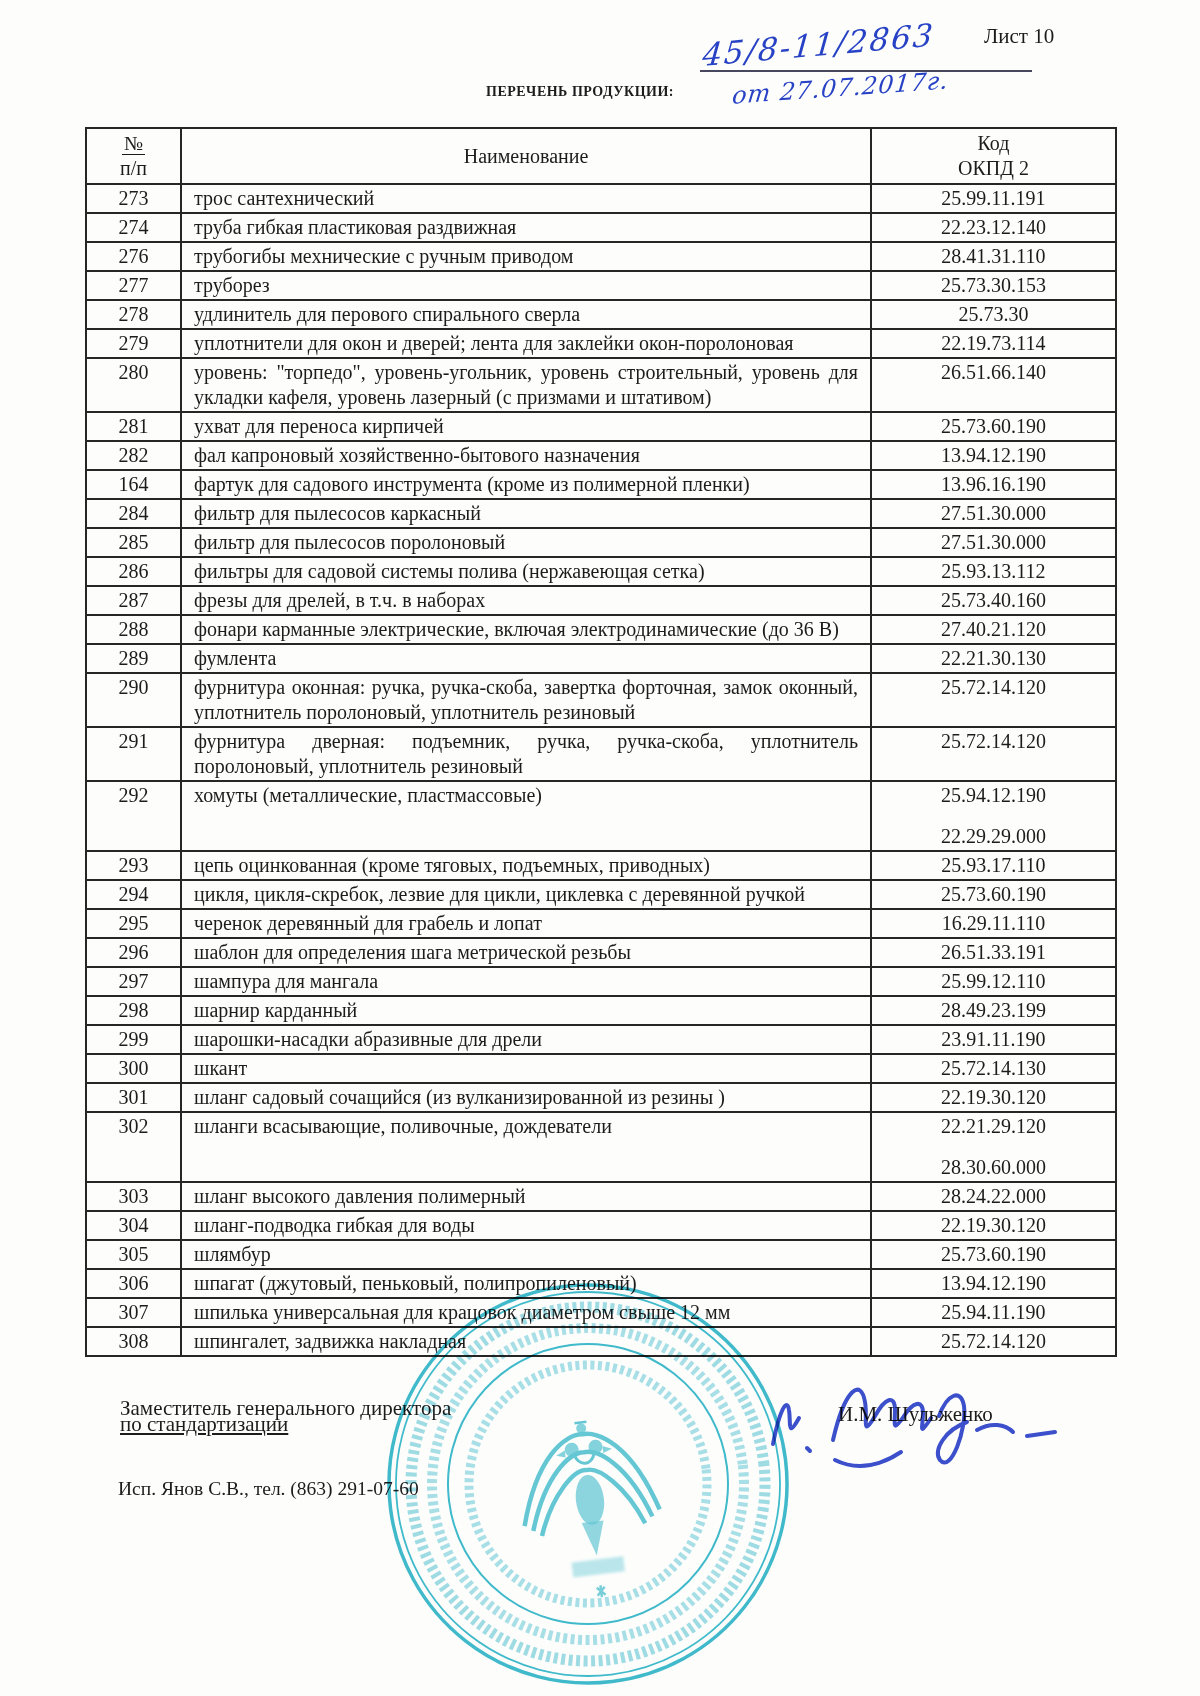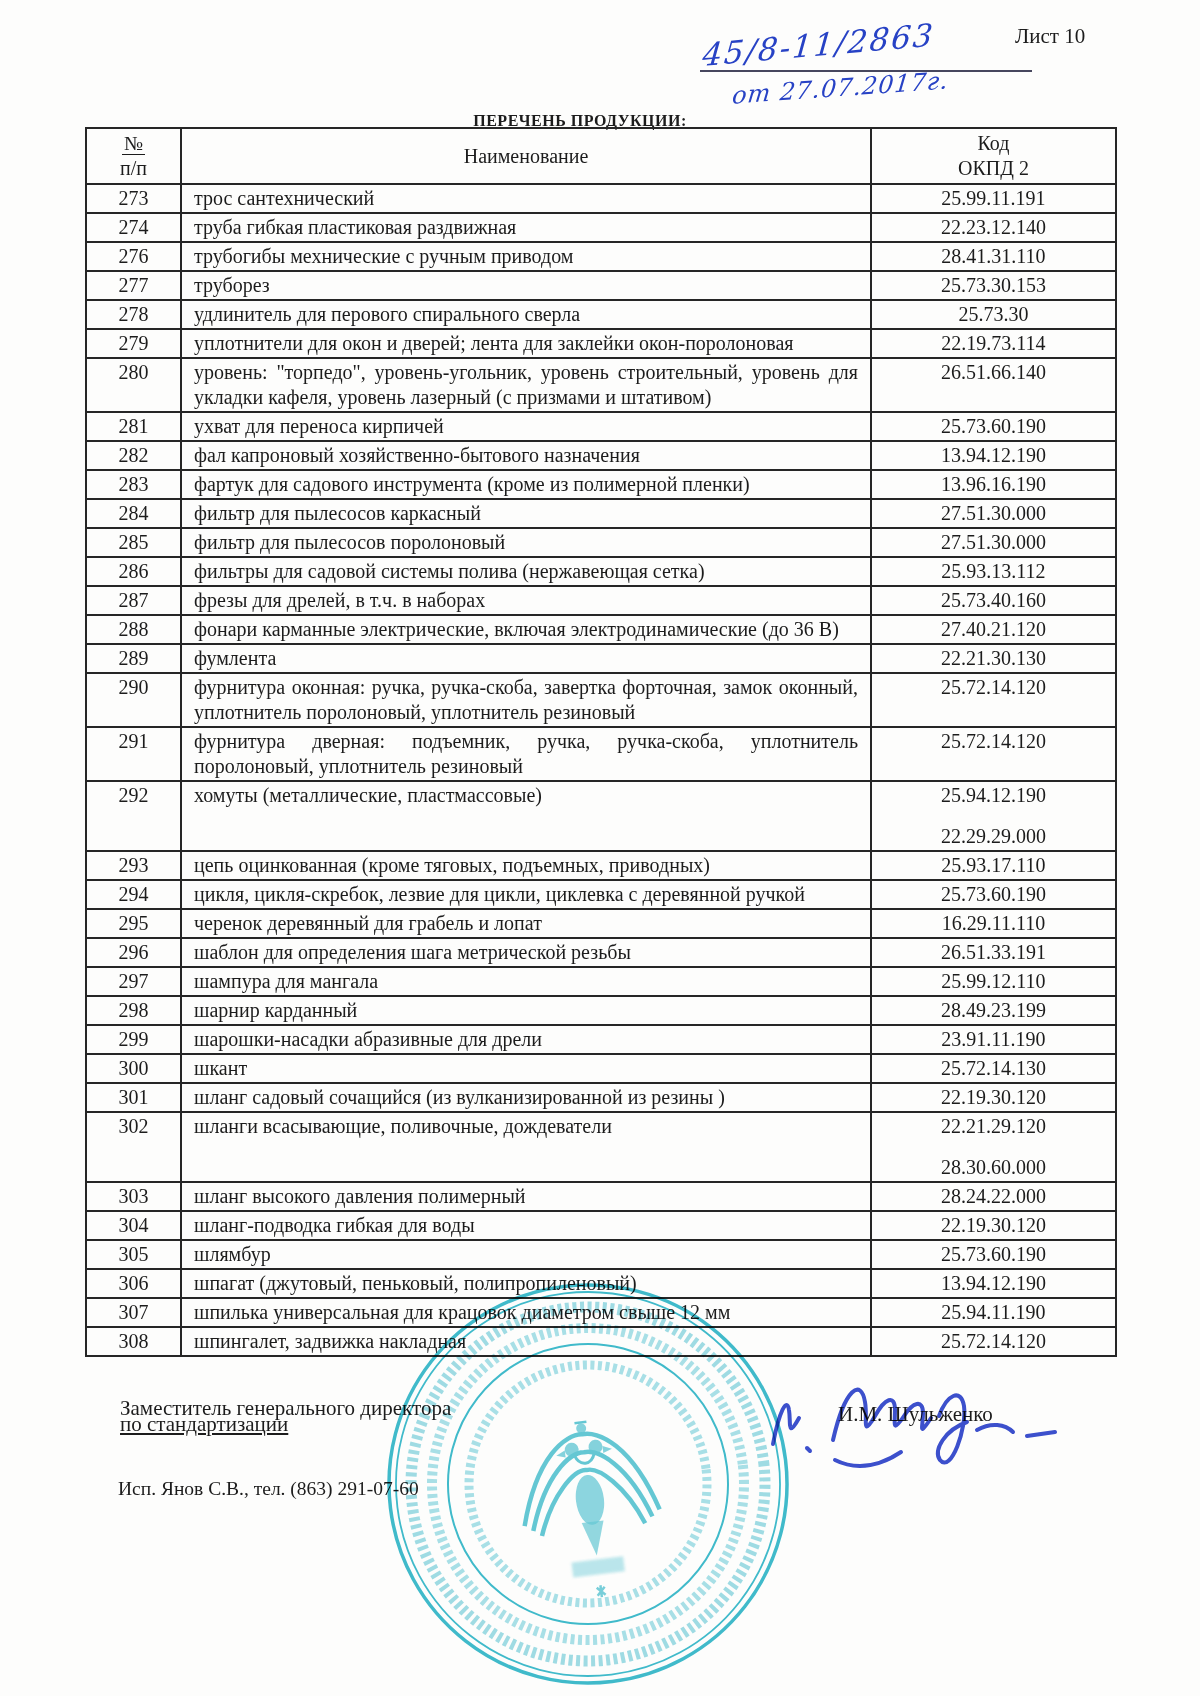--- a/index.html
+++ b/index.html
@@ -1,36 +1,36 @@
 <!DOCTYPE html>
 <html><head>
 <meta charset="utf-8">
 <style>
   html,body { margin:0; padding:0; background:#e8e8e8; }
   .doc {
     position:relative; width:1200px; height:1696px; margin:0 auto;
     background:#fdfdfc; overflow:hidden;
     font-family:"Liberation Serif","DejaVu Serif",serif; color:#1c1c1c;
   }
-  .sheet-label { position:absolute; top:24px; left:1015px; font-size:21px; }
+  .sheet-label { position:absolute; top:24px; left:984px; font-size:21px; }
   .appendix-line { position:absolute; top:46px; left:128px; font-size:21px; }
   .hw-number {
     position:absolute; top:22px; left:702px; width:340px;
     font-family:"DejaVu Serif",serif; font-style:italic;
     font-size:31px; color:#2742c8; letter-spacing:2px;
     transform:rotate(-5deg) skewX(-10deg); mix-blend-mode:multiply;
   }
   .hw-line { position:absolute; top:70px; left:700px; width:332px; border-top:2px solid #47475e; }
   .hw-date {
     position:absolute; top:74px; left:732px;
     font-family:"DejaVu Serif",serif; font-style:italic;
     font-size:24px; color:#2742c8; letter-spacing:1px;
     transform:rotate(-4deg) skewX(-10deg); mix-blend-mode:multiply;
   }
-  .title { position:absolute; top:112px; left:0; width:1160px; text-align:center; font-size:16px; font-weight:bold; letter-spacing:0.5px; }
+  .title { position:absolute; top:84px; left:0; width:1160px; text-align:center; font-size:14px; font-weight:bold; letter-spacing:0.5px; }
 
   table.product-table {
     position:absolute; top:127px; left:85px; width:1030px;
     border-collapse:collapse; table-layout:fixed;
   }
   .product-table col.c-num  { width:95px; }
   .product-table col.c-name { width:690px; }
   .product-table col.c-code { width:245px; }
   .product-table th, .product-table td {
     border:2px solid #262626; vertical-align:top;
@@ -144,21 +144,21 @@
           </td>
     </tr>
         <tr>
       <td class="num">282</td>
       <td class="name">фал капроновый хозяйственно-бытового назначения</td>
       <td class="code">
             <div class="code-line">13.94.12.190</div>
           </td>
     </tr>
         <tr>
-      <td class="num">283</td>
+      <td class="num">164</td>
       <td class="name">фартук для садового инструмента (кроме из полимерной пленки)</td>
       <td class="code">
             <div class="code-line">13.96.16.190</div>
           </td>
     </tr>
         <tr>
       <td class="num">284</td>
       <td class="name">фильтр для пылесосов каркасный</td>
       <td class="code">
             <div class="code-line">27.51.30.000</div>

